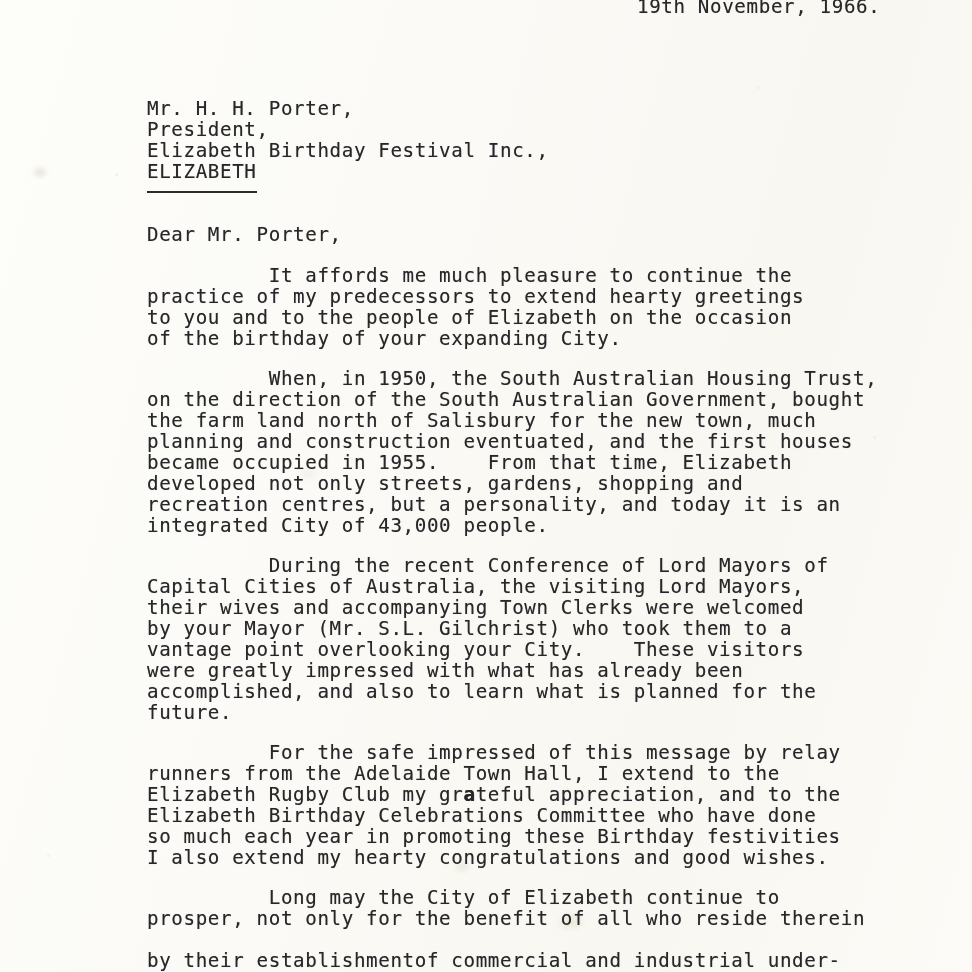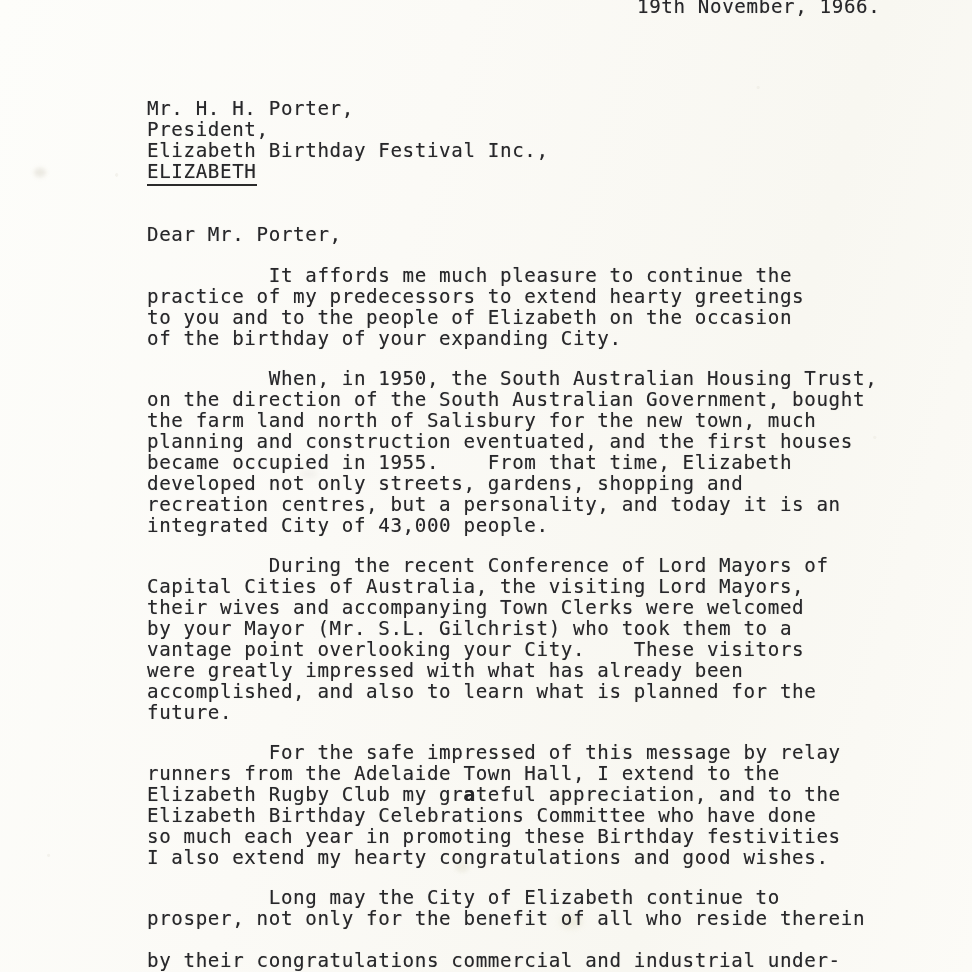--- a/index.html
+++ b/index.html
@@ -55,21 +55,21 @@
   .date-line {
     left: 637px;
     top: -4px;
   }
   .addr-1 { left: 147px; top: 98px;  }
   .addr-2 { left: 147px; top: 119px; }
   .addr-3 { left: 147px; top: 140px; }
   .addr-4 { left: 147px; top: 161px; }
   .addr-4 .ul {
     border-bottom: 2px solid #2b2b2b;
-    padding-bottom: 1px;
+    padding-bottom: 8px;
   }
   .salutation { left: 147px; top: 224px; }
 
   .p1-1 { left: 147px; top: 265px; }
   .p1-2 { left: 147px; top: 286px; }
   .p1-3 { left: 147px; top: 307px; }
   .p1-4 { left: 147px; top: 328px; }
 
   .p2-1 { left: 147px; top: 368px; }
   .p2-2 { left: 147px; top: 389px; }
@@ -153,16 +153,16 @@
 
     <div class="line p4-1">          For the safe impressed of this message by relay</div>
     <div class="line p4-2">runners from the Adelaide Town Hall, I extend to the</div>
     <div class="line p4-3"><span>Elizabeth Rugby Club my gr</span><span class="strike-bold">a</span><span>teful appreciation, and to the</span></div>
     <div class="line p4-4">Elizabeth Birthday Celebrations Committee who have done</div>
     <div class="line p4-5">so much each year in promoting these Birthday festivities</div>
     <div class="line p4-6">I also extend my hearty congratulations and good wishes.</div>
 
     <div class="line p5-1">          Long may the City of Elizabeth continue to</div>
     <div class="line p5-2">prosper, not only for the benefit of all who reside therein</div>
-    <div class="line p5-4">by their congratulations commercial and industrial under-</div>
+    <div class="line p5-4">by their establishmentof commercial and industrial under-</div>
 
   </div>
 </div>
 
 </body></html>

